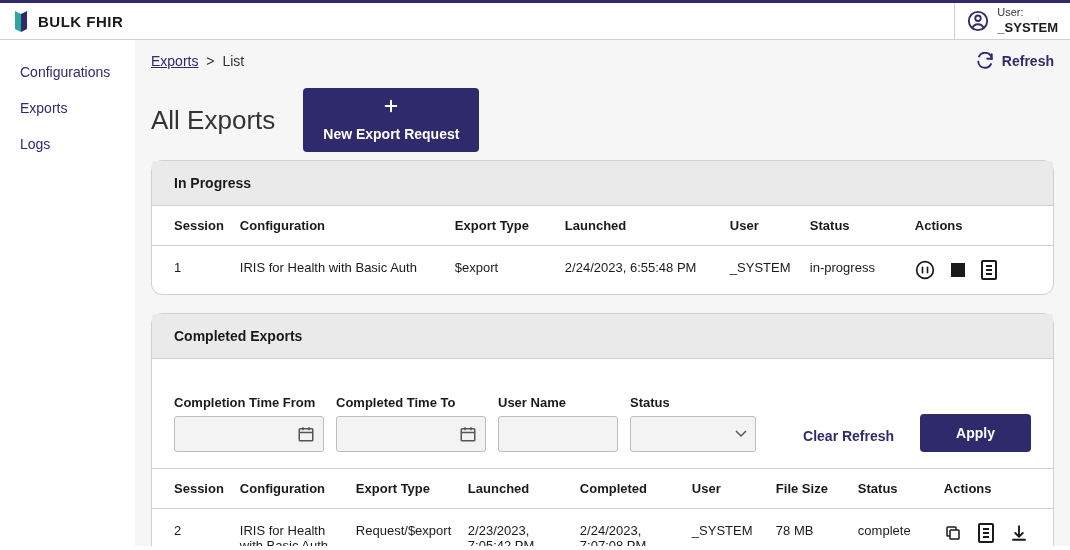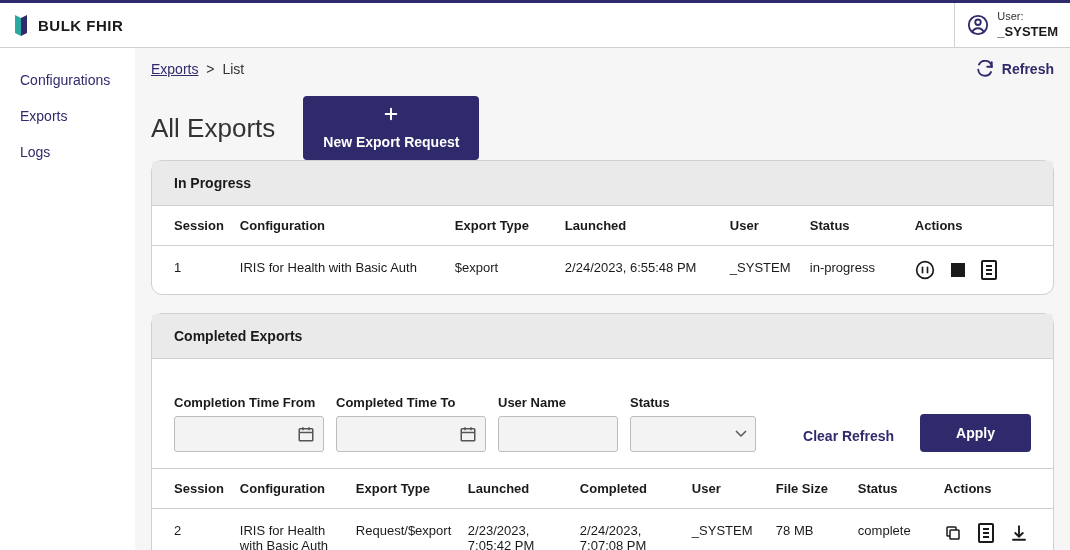--- a/index.html
+++ b/index.html
@@ -1,35 +1,35 @@
 <!DOCTYPE html>
 <html><head>
   <meta charset="utf-8">
   <style>
     * { box-sizing: border-box; margin: 0; padding: 0; }
     body { font-family: Arial, Helvetica, sans-serif; font-size: 14px; color: #1a1a1a; background: #fff; width: 1070px; height: 550px; overflow: hidden; }
-    .topbar { height: 48px; border-top: 3px solid #2f2a6b; border-bottom: 1px solid #d0d0d0; display: flex; align-items: center; justify-content: space-between; padding: 0 12px; }
+    .topbar { height: 40px; border-top: 3px solid #2f2a6b; border-bottom: 1px solid #d0d0d0; display: flex; align-items: center; justify-content: space-between; padding: 0 12px; }
     .topbar-left { display: flex; align-items: center; gap: 8px; }
     .logo { display: flex; align-items: center; }
     .app-title { font-weight: bold; font-size: 15px; letter-spacing: 0.5px; }
     .topbar-right { display: flex; align-items: center; gap: 8px; border-left: 1px solid #d0d0d0; padding-left: 12px; height: 100%; }
     .user-icon { color: #2f2a6b; }
     .user-block { display: flex; flex-direction: column; align-items: flex-start; font-size: 11px; line-height: 1.3; }
     .user-label { color: #333; }
     .user-name { font-weight: bold; color: #1a1a1a; font-size: 13px; }
     .main-wrap { display: flex; height: calc(550px - 44px); }
     .sidebar { width: 135px; padding-top: 14px; }
     .sidebar-item { padding: 10px 20px; color: #2f2a6b; font-size: 14px; cursor: pointer; }
     .content { flex: 1; background: #f6f6f6; padding: 12px 16px 16px 16px; border-left: 0; overflow-y: auto; }
     .breadcrumb { display: flex; align-items: center; justify-content: space-between; color: #2f2a6b; font-size: 14px; margin-bottom: 18px; }
     .breadcrumb-left a { color: #2f2a6b; text-decoration: underline; cursor: pointer; }
     .breadcrumb-left span.sep { color: #333; text-decoration: none; margin: 0 4px; }
     .breadcrumb-left span.current { color: #333; }
     .refresh { display: flex; align-items: center; gap: 8px; color: #2f2a6b; font-weight: bold; cursor: pointer; }
-    .title-row { display: flex; align-items: center; gap: 28px; margin-bottom: 0; }
+    .title-row { display: flex; align-items: center; gap: 28px; margin-bottom: 8px; }
     .page-title { font-size: 26px; font-weight: 400; color: #333; }
     .btn-primary { background: #2f2a6b; color: #fff; border: none; border-radius: 4px; padding: 10px 20px; font-weight: bold; font-size: 14px; display: flex; align-items: center; gap: 12px; cursor: pointer; flex-direction: column; }
     .panel { border: 1px solid #d0d0d0; border-radius: 11px; background: #fff; margin-bottom: 18px; }
     .panel-header { background: #eaeaea; padding: 14px 22px; font-weight: bold; border-bottom: 1px solid #d0d0d0; border-radius: 3px 3px 0 0; }
     .table { width: 100%; border-collapse: collapse; }
     .table th { text-align: left; font-weight: bold; padding: 12px 8px; border-bottom: 1px solid #d0d0d0; font-size: 13px; }
     .table th:first-child, .table td:first-child { padding-left: 22px; }
     .table td { padding: 14px 8px; font-size: 13px; vertical-align: top; }
     .actions-cell { display: flex; gap: 16px; align-items: center; }
     .action-icon { cursor: pointer; color: #1a1a1a; display: inline-flex; }

